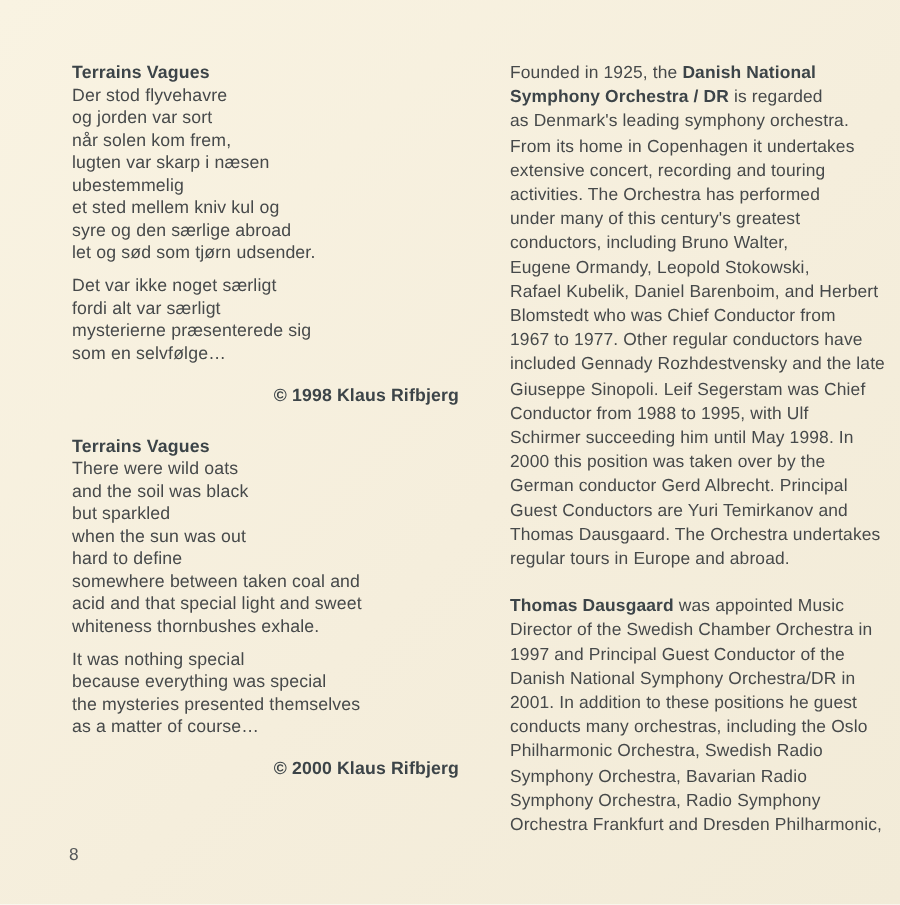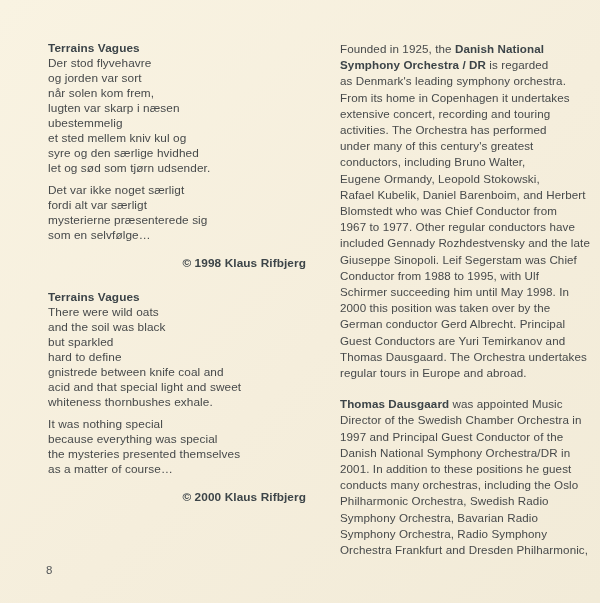--- a/index.html
+++ b/index.html
@@ -34,40 +34,41 @@
 
     <section class="poem">
       <h3 class="poem-title">Terrains Vagues</h3>
       <div class="stanza">
           <div class="line">Der stod flyvehavre</div>
           <div class="line">og jorden var sort</div>
           <div class="line">når solen kom frem,</div>
           <div class="line">lugten var skarp i næsen</div>
           <div class="line">ubestemmelig</div>
           <div class="line">et sted mellem kniv kul og</div>
-          <div class="line">syre og den særlige hvidhed</div>
+          <div class="line">syre og den særlige abroad</div>
           <div class="line">let og sød som tjørn udsender.</div>
         </div>
       <div class="stanza gap">
           <div class="line">Det var ikke noget særligt</div>
           <div class="line">fordi alt var særligt</div>
           <div class="line">mysterierne præsenterede sig</div>
           <div class="line">som en selvfølge…</div>
         </div>
       <div class="copyright">© 1998 Klaus Rifbjerg</div>
     </section>
 
     <section class="poem">
       <h3 class="poem-title">Terrains Vagues</h3>
       <div class="stanza">
           <div class="line">There were wild oats</div>
           <div class="line">and the soil was black</div>
           <div class="line">but sparkled</div>
+          <div class="line">when the sun was out</div>
           <div class="line">hard to define</div>
-          <div class="line">gnistrede between knife coal and</div>
+          <div class="line">somewhere between taken coal and</div>
           <div class="line">acid and that special light and sweet</div>
           <div class="line">whiteness thornbushes exhale.</div>
         </div>
       <div class="stanza gap">
           <div class="line">It was nothing special</div>
           <div class="line">because everything was special</div>
           <div class="line">the mysteries presented themselves</div>
           <div class="line">as a matter of course…</div>
         </div>
       <div class="copyright">© 2000 Klaus Rifbjerg</div>

